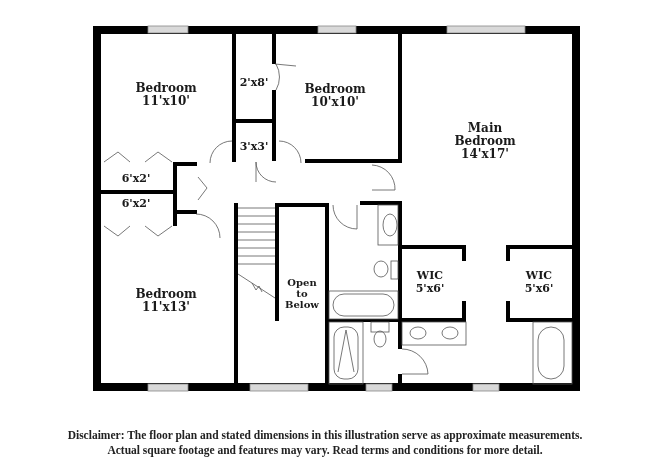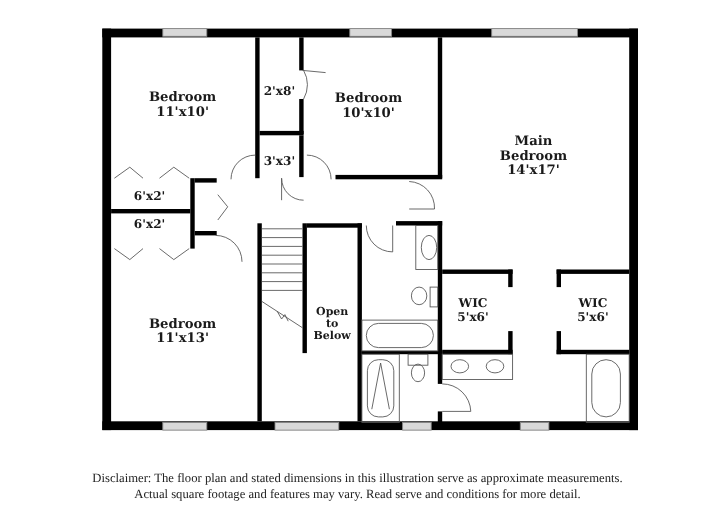--- a/index.html
+++ b/index.html
@@ -1,19 +1,19 @@
 <!DOCTYPE html>
 <html><head>
 <meta charset="utf-8">
 <style>
   html, body { margin: 0; padding: 0; background: #ffffff; }
   body { width: 650px; height: 473px; position: relative; overflow: hidden; font-family: "DejaVu Serif", serif; }
   #plan { position: absolute; left: 0; top: 0; }
   .room-label { font-family: "DejaVu Serif", serif; font-weight: bold; fill: #1a1a1a; text-anchor: middle; }
-  .disclaimer { position: absolute; left: 0; width: 650px; top: 428px; text-align: center; font-family: "Liberation Serif", serif; font-size: 11.5px; color: #222; line-height: 15px; }
+  .disclaimer { position: absolute; left: 0; width: 650px; top: 428px; text-align: center; font-family: "Liberation Serif", serif; font-size: 11.5px; color: #222; line-height: 15px; font-weight: bold; }
 </style>
 </head>
 <body>
 
 <svg id="plan" width="650" height="473" viewBox="0 0 650 473">
 
   <g fill="#000">
     <rect x="93" y="26" width="487" height="8"></rect>
     <rect x="93" y="383" width="487" height="8"></rect>
     <rect x="93" y="26" width="8" height="365"></rect>
@@ -151,14 +151,14 @@
     <text class="room-label" x="302" y="308" font-size="10">Below</text>
     <text class="room-label" x="430" y="279" font-size="11">WIC</text>
     <text class="room-label" x="430" y="292" font-size="11">5'x6'</text>
     <text class="room-label" x="539" y="279" font-size="11">WIC</text>
     <text class="room-label" x="539" y="292" font-size="11">5'x6'</text>
   </g>
 </svg>
 
 <div class="disclaimer">
   <div>Disclaimer: The floor plan and stated dimensions in this illustration serve as approximate measurements.</div>
-  <div>Actual square footage and features may vary. Read serve and conditions for more detail.</div>
+  <div>Actual square footage and features may vary. Read terms and conditions for more detail.</div>
 </div>
 
 </body></html>

